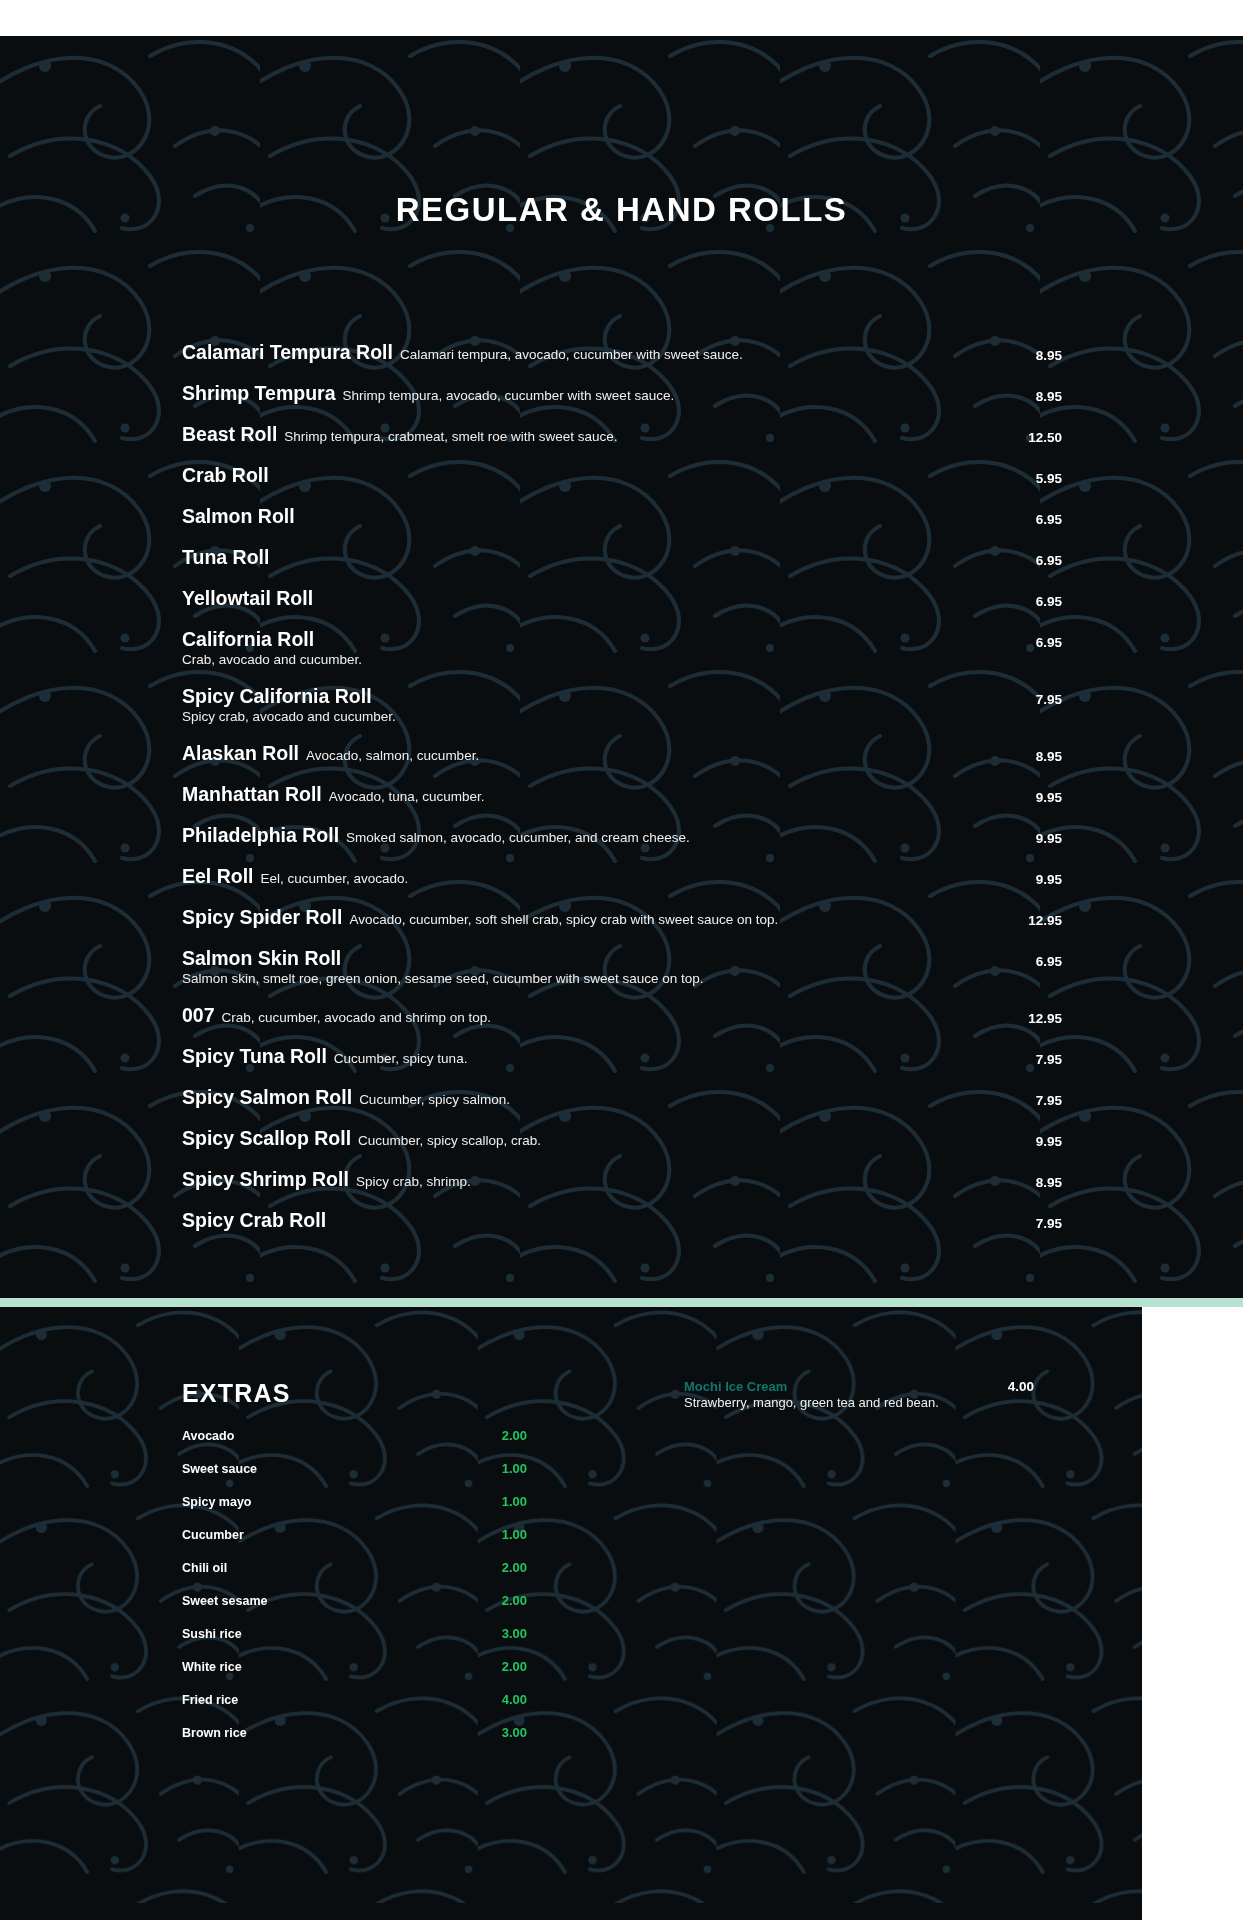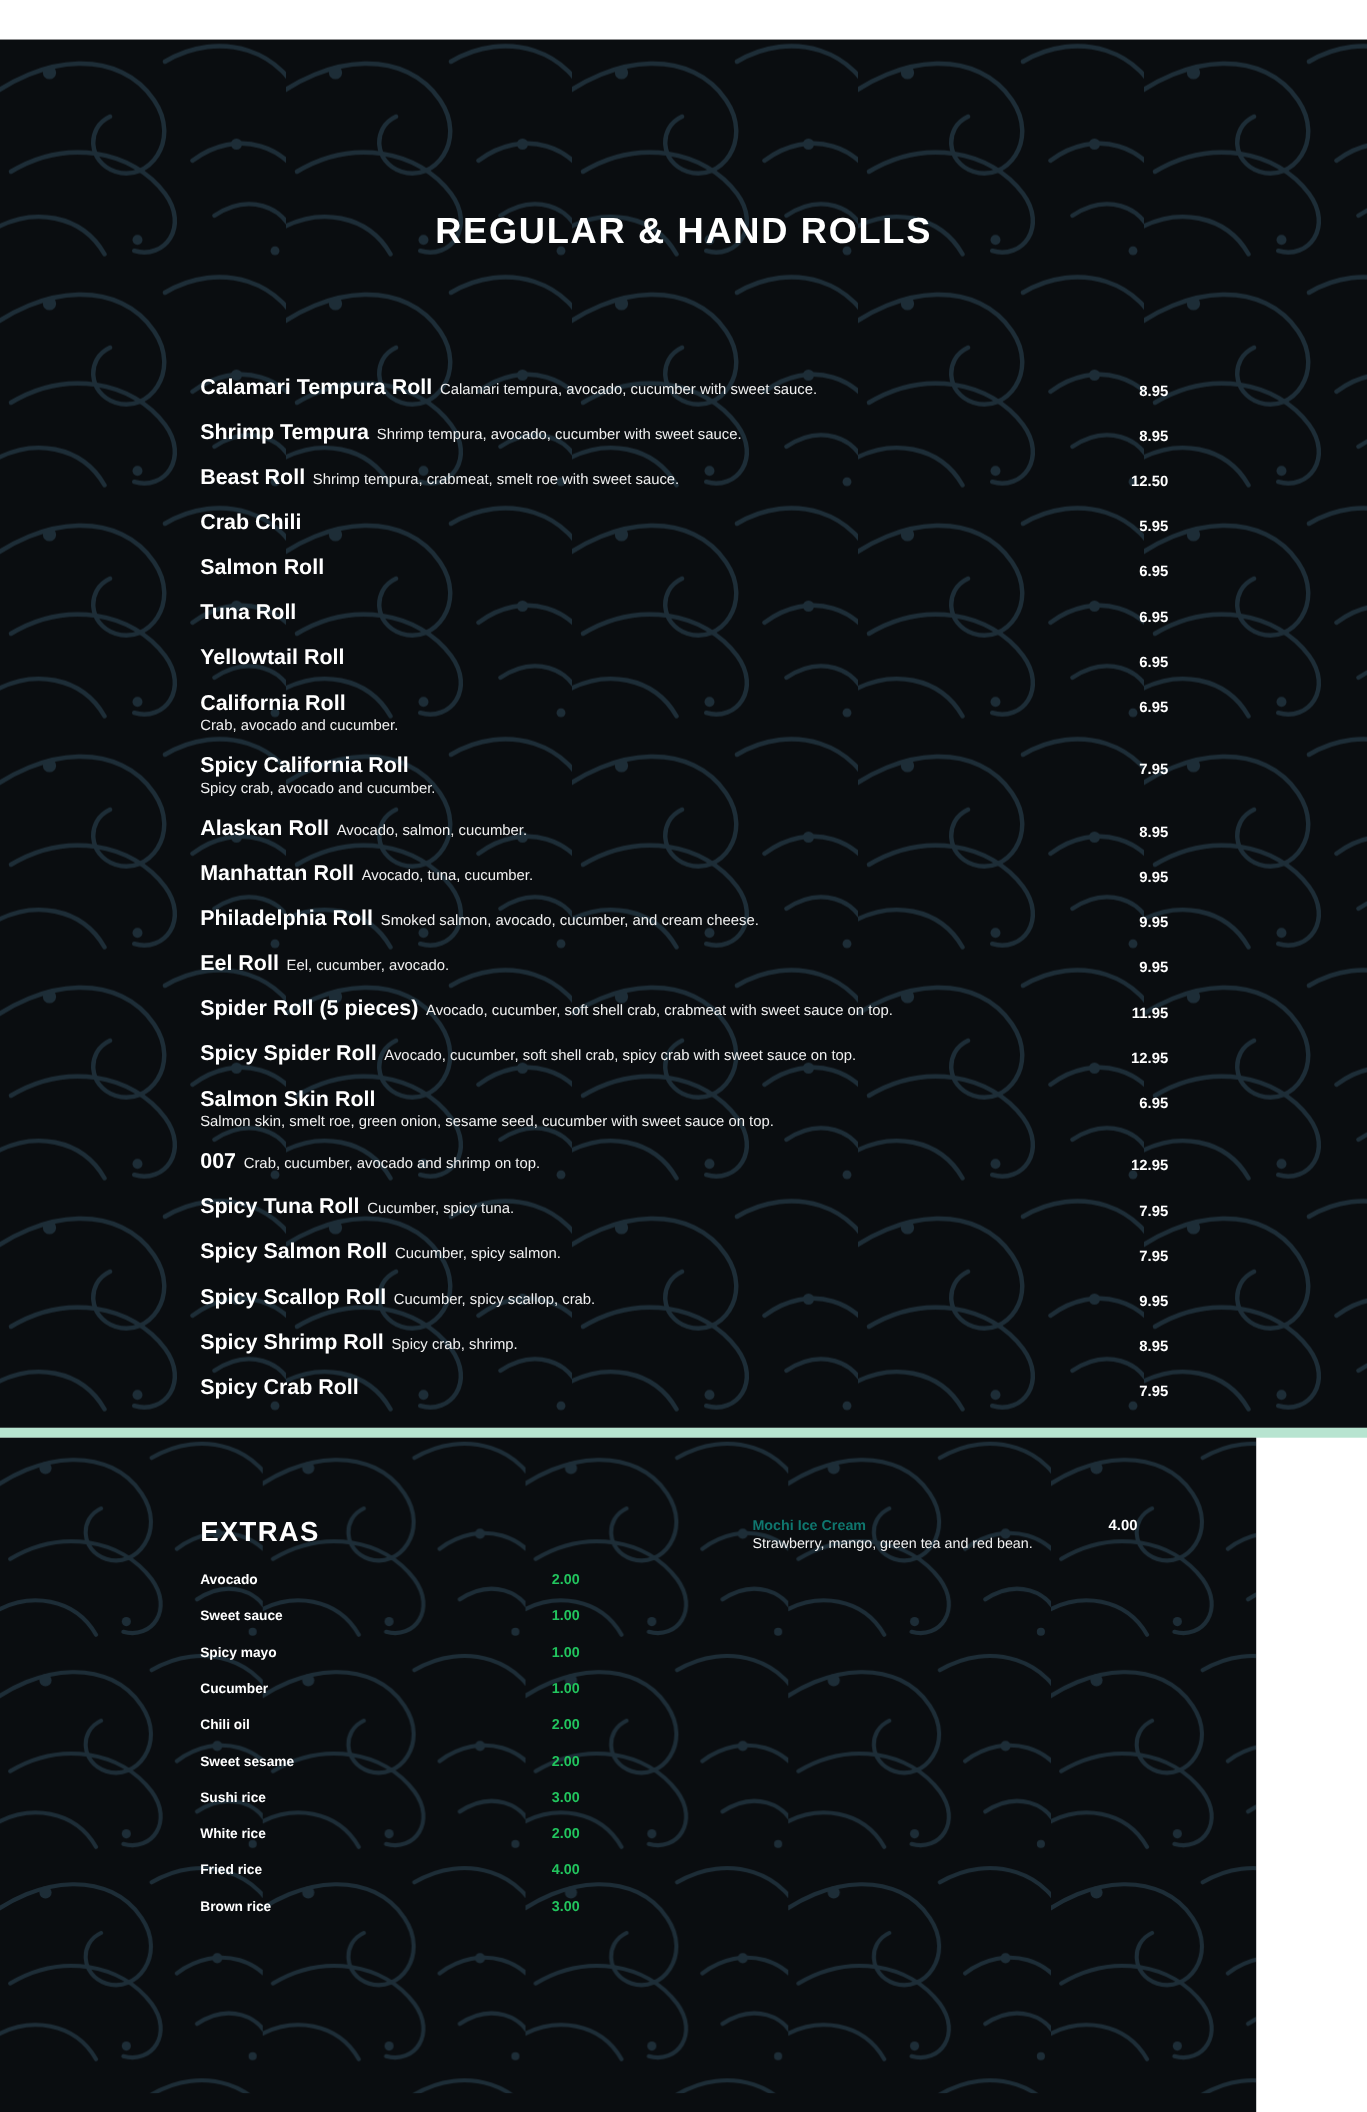--- a/index.html
+++ b/index.html
@@ -241,21 +241,21 @@
               <span class="item-name">Beast Roll</span>
               <span class="item-inline-desc">Shrimp tempura, crabmeat, smelt roe with sweet sauce.</span>
             </span>
             <span class="item-price">12.50</span>
           </div>
 
         </li>
         <li class="menu-item">
           <div class="item-line">
             <span class="item-left">
-              <span class="item-name">Crab Chili</span>
+              <span class="item-name">Crab Roll</span>
 
             </span>
             <span class="item-price">5.95</span>
           </div>
 
         </li>
         <li class="menu-item">
           <div class="item-line">
             <span class="item-left">
               <span class="item-name">Salmon Roll</span>
@@ -335,30 +335,20 @@
           </div>
 
         </li>
         <li class="menu-item">
           <div class="item-line">
             <span class="item-left">
               <span class="item-name">Eel Roll</span>
               <span class="item-inline-desc">Eel, cucumber, avocado.</span>
             </span>
             <span class="item-price">9.95</span>
-          </div>
-
-        </li>
-        <li class="menu-item">
-          <div class="item-line">
-            <span class="item-left">
-              <span class="item-name">Spider Roll (5 pieces)</span>
-              <span class="item-inline-desc">Avocado, cucumber, soft shell crab, crabmeat with sweet sauce on top.</span>
-            </span>
-            <span class="item-price">11.95</span>
           </div>
 
         </li>
         <li class="menu-item">
           <div class="item-line">
             <span class="item-left">
               <span class="item-name">Spicy Spider Roll</span>
               <span class="item-inline-desc">Avocado, cucumber, soft shell crab, spicy crab with sweet sauce on top.</span>
             </span>
             <span class="item-price">12.95</span>

